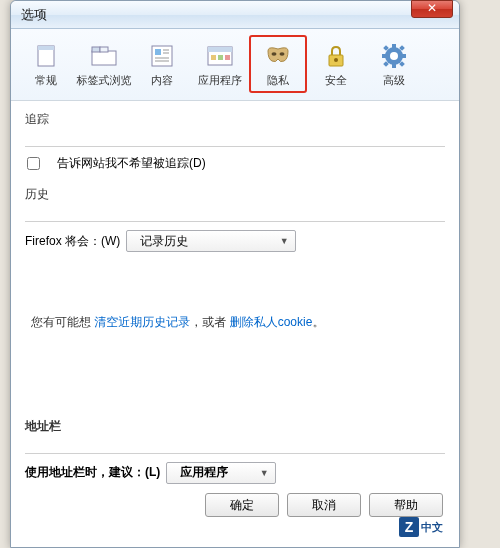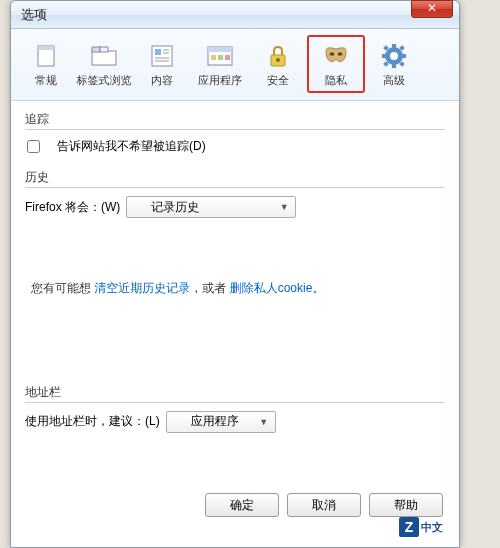--- a/index.html
+++ b/index.html
@@ -89,21 +89,21 @@
 .content {
   padding: 10px 14px;
 }
 .section {
   margin-bottom: 14px;
 }
 .section-title {
   font-size: 12px;
   color: #333;
   border-bottom: 1px solid #d0d0d0;
-  padding-bottom: 1px;
+  padding-bottom: 18px;
   margin-bottom: 8px;
 }
 .checkbox-row {
   display: flex;
   align-items: center;
   gap: 17px;
   padding-left: 2px;
 }
 .checkbox-row input { margin: 0; }
 .history-row {
@@ -112,39 +112,40 @@
   gap: 6px;
   margin-bottom: 10px;
 }
 .dropdown {
   height: 22px;
   border: 1px solid #abadb3;
   background: linear-gradient(to bottom, #fff, #f0f0f0);
   border-radius: 2px;
   display: flex;
   align-items: center;
-  padding: 0 4px 0 24px;
+  padding: 0 4px 0 13px;
   gap: 6px;
   cursor: pointer;
 }
 .dropdown-arrow {
   width: 14px;
   text-align: center;
   color: #555;
   font-size: 9px;
 }
 .description {
   padding: 50px 6px 10px 6px;
   color: #333;
   line-height: 1.8;
 }
 .description p { margin-bottom: 14px; }
 .link { color: #0066cc; cursor: pointer; }
 .addressbar-section {
   margin-top: 60px;
+  font-weight: bold;
 }
 .button-row {
   display: flex;
   justify-content: flex-end;
   gap: 8px;
   padding: 10px 14px;
   position: absolute;
   bottom: 20px;
   right: 2px;
 }
@@ -240,40 +241,40 @@
             <rect x="2" y="4" width="24" height="18" fill="#fff" stroke="#88a"></rect>
             <rect x="2" y="4" width="24" height="5" fill="#c8d8ec"></rect>
             <rect x="5" y="12" width="5" height="5" fill="#e8c878"></rect>
             <rect x="12" y="12" width="5" height="5" fill="#a8d088"></rect>
             <rect x="19" y="12" width="5" height="5" fill="#e89898"></rect>
           </svg>
       </div>
       <div class="tool-label">应用程序</div>
     </div>
 
+    <div class="tool-item active">
+      <div class="tool-icon">
+        <svg width="28" height="26">
+            <path d="M4 8 Q4 4 10 5 Q14 7 18 5 Q24 4 24 8 Q24 16 20 18 Q16 20 14 16 Q12 20 8 18 Q4 16 4 8 Z" fill="#d8b878" stroke="#a88848"></path>
+            <ellipse cx="10" cy="11" rx="2.5" ry="1.8" fill="#5a4828"></ellipse>
+            <ellipse cx="18" cy="11" rx="2.5" ry="1.8" fill="#5a4828"></ellipse>
+          </svg>
+      </div>
+      <div class="tool-label">隐私</div>
+    </div>
+
     <div class="tool-item">
       <div class="tool-icon">
         <svg width="24" height="26">
             <rect x="5" y="12" width="14" height="11" rx="1" fill="#e8c850" stroke="#b89820"></rect>
             <path d="M8 12 V8 Q8 4 12 4 Q16 4 16 8 V12" fill="none" stroke="#b89820" stroke-width="2"></path>
             <circle cx="12" cy="17" r="2" fill="#8a6810"></circle>
           </svg>
       </div>
       <div class="tool-label">安全</div>
-    </div>
-
-    <div class="tool-item active">
-      <div class="tool-icon">
-        <svg width="28" height="26">
-            <path d="M4 8 Q4 4 10 5 Q14 7 18 5 Q24 4 24 8 Q24 16 20 18 Q16 20 14 16 Q12 20 8 18 Q4 16 4 8 Z" fill="#d8b878" stroke="#a88848"></path>
-            <ellipse cx="10" cy="11" rx="2.5" ry="1.8" fill="#5a4828"></ellipse>
-            <ellipse cx="18" cy="11" rx="2.5" ry="1.8" fill="#5a4828"></ellipse>
-          </svg>
-      </div>
-      <div class="tool-label">隐私</div>
     </div>
 
 
     <div class="tool-item">
       <div class="tool-icon">
         <svg width="26" height="26">
             <circle cx="13" cy="13" r="9" fill="#5a8fc8"></circle>
             <circle cx="13" cy="13" r="4" fill="#fff"></circle>
             <g fill="#5a8fc8">
               <rect x="11" y="1" width="4" height="5"></rect>

